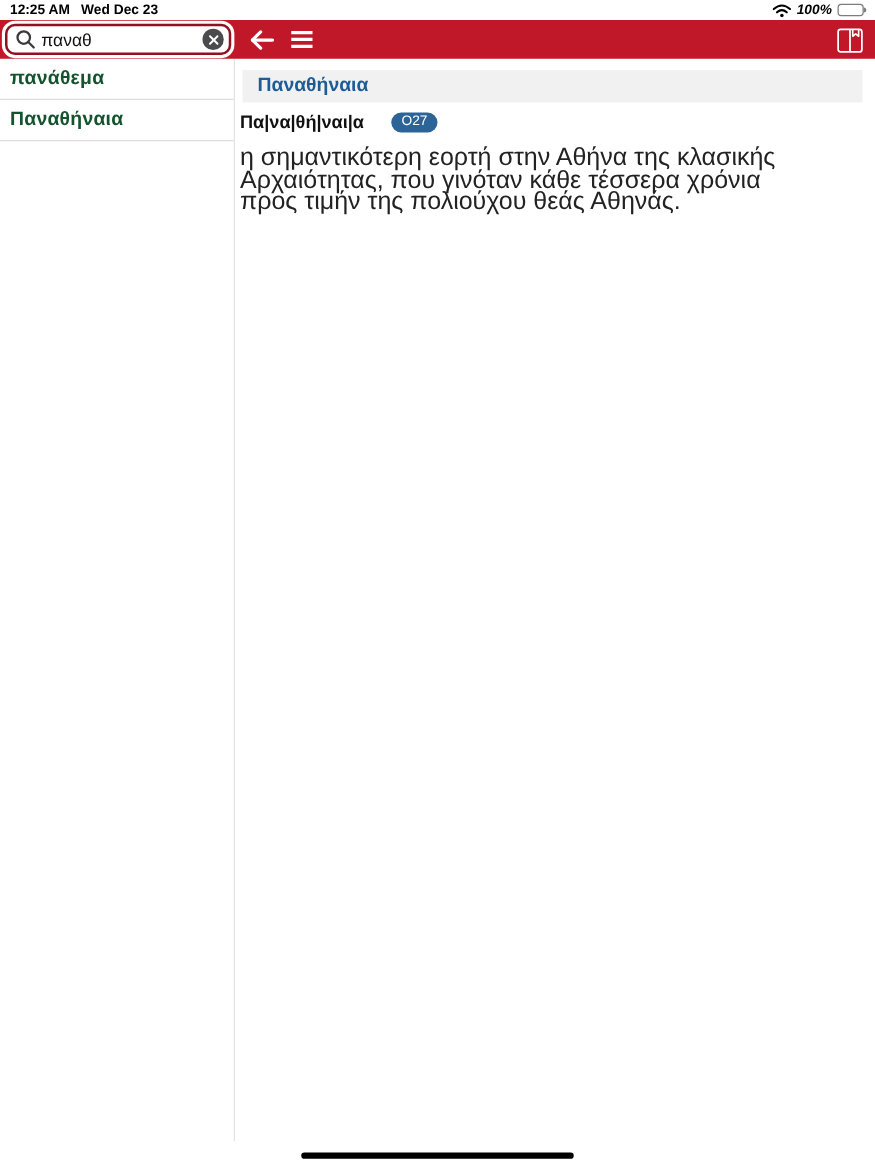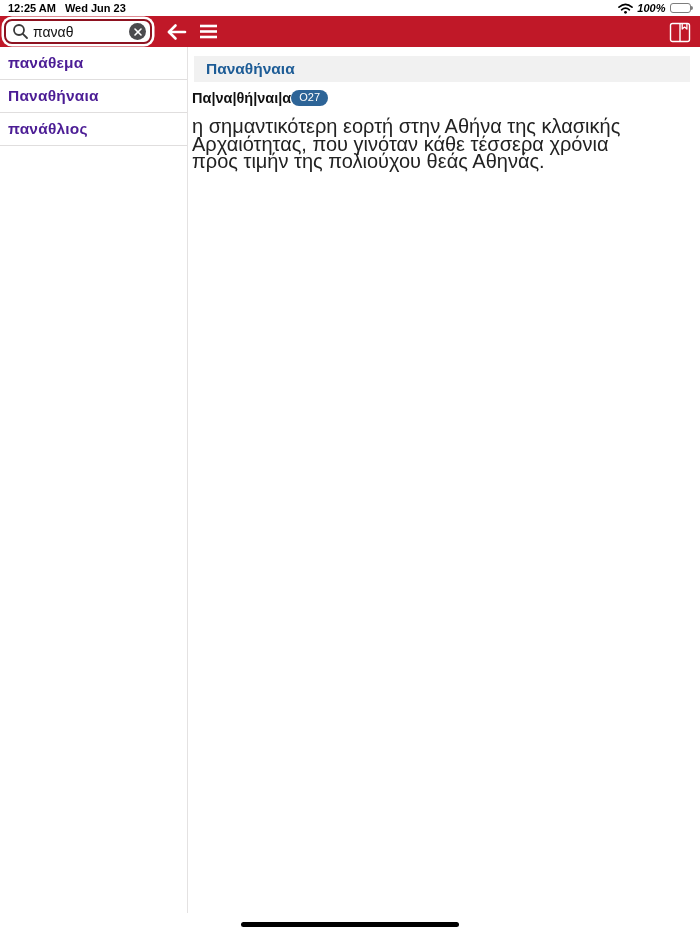--- a/index.html
+++ b/index.html
@@ -25,21 +25,21 @@
   .battery-body{ width:21px; height:10px; border:1px solid #7d7d7d; border-radius:3px; padding:1px; }
   .battery-fill{ width:100%; height:100%; background:#000; border-radius:1.5px; }
   .battery-nub{ width:2px; height:4px; background:#7d7d7d; border-radius:0 2px 2px 0; margin-left:0.5px; }
 
   
   .toolbar{
     height:31px; background:var(--toolbar-red);
     display:flex; align-items:center; position:relative;
   }
   .search-field{
-    margin-left:4px; width:148px; height:25px;
+    margin-left:4px; width:181px; height:25px;
     background:#fff; border:2px solid var(--search-border); border-radius:8px;
     box-shadow:0 0 0 2.5px #fff;
     display:flex; align-items:center; padding:0 4px 0 6px;
   }
   .search-field svg{ flex:none; }
   .search-input{
     flex:1; min-width:0; border:none; outline:none; background:transparent;
     font-family:inherit; font-size:14px; color:#111; padding:0 4px;
   }
   .clear-btn{
@@ -54,30 +54,30 @@
   .menu-btn{ margin-left:4px; width:28px; height:28px; }
   .book-btn{ position:absolute; right:6px; top:2px; width:28px; height:28px; }
 
   
   .app-body{ display:flex; height:887px; }
 
   .sidebar{ width:188px; flex:none; border-right:1px solid #E4E2E2; height:866px; }
   .sidebar-item{
     height:33px; display:flex; align-items:center; padding-left:8px;
     border-bottom:1px solid #E0DEDE; cursor:pointer;
-    font-size:15.5px; font-weight:700; color:#4c1d95; letter-spacing:0.2px;
+    font-size:15.5px; font-weight:700; color:#14532d; letter-spacing:0.2px;
   }
 
   .content{ flex:1; padding:9px 10px 0 4px; }
   .content-header{
     margin-left:2px; height:26px; background:#F1F1F1;
     display:flex; align-items:center; padding-left:12px;
     font-size:15.5px; font-weight:700; color:var(--accent-blue);
   }
-  .headword-line{ margin-top:8px; display:flex; align-items:center; gap:0; }
+  .headword-line{ margin-top:8px; display:flex; align-items:center; gap:22px; }
   .headword{ font-size:14.5px; font-weight:700; color:#111; }
   .pos-badge{
     background:var(--badge-blue); color:#fff; font-size:11px; font-weight:400;
     padding:2px 8px 3px 8px; border-radius:9px; line-height:1;
   }
   .definition{
     margin-top:12px; max-width:466px;
     font-size:20px; color:#222; line-height:17.5px;
   }
 
@@ -86,21 +86,21 @@
     position:absolute; left:50%; transform:translateX(-50%);
     bottom:7px; width:218px; height:5px; background:#000; border-radius:3px;
   }
 </style>
 </head>
 <body>
 
 <div class="status-bar">
   <div class="status-left">
     <span>12:25 AM</span>
-    <span>Wed Jun 23</span>
+    <span>Wed Dec 23</span>
   </div>
   <div class="status-right">
     <svg class="wifi-svg" width="15" height="11" viewBox="0 0 15 11">
       <path d="M1 4.2 Q7.5 -1.4 14 4.2" fill="none" stroke="#000" stroke-width="1.7" stroke-linecap="round"></path>
       <path d="M3.6 6.8 Q7.5 3.4 11.4 6.8" fill="none" stroke="#000" stroke-width="1.7" stroke-linecap="round"></path>
       <circle cx="7.5" cy="9.3" r="1.4" fill="#000"></circle>
     </svg>
     <span>100%</span>
     <span class="battery">
       <span class="battery-body"><span class="battery-fill"></span></span>
@@ -150,23 +150,20 @@
 
 <div class="app-body">
 
   <div class="sidebar">
     <div class="sidebar-item">
       <span>πανάθεμα</span>
     </div>
     <div class="sidebar-item">
       <span>Παναθήναια</span>
     </div>
-    <div class="sidebar-item">
-      <span>πανάθλιος</span>
-    </div>
   </div>
 
   <div class="content">
     <div class="content-header">
       <span>Παναθήναια</span>
     </div>
     <div class="headword-line">
       <span class="headword">Πα|να|θή|ναι|α</span>
       <span class="pos-badge">O27</span>
     </div>

